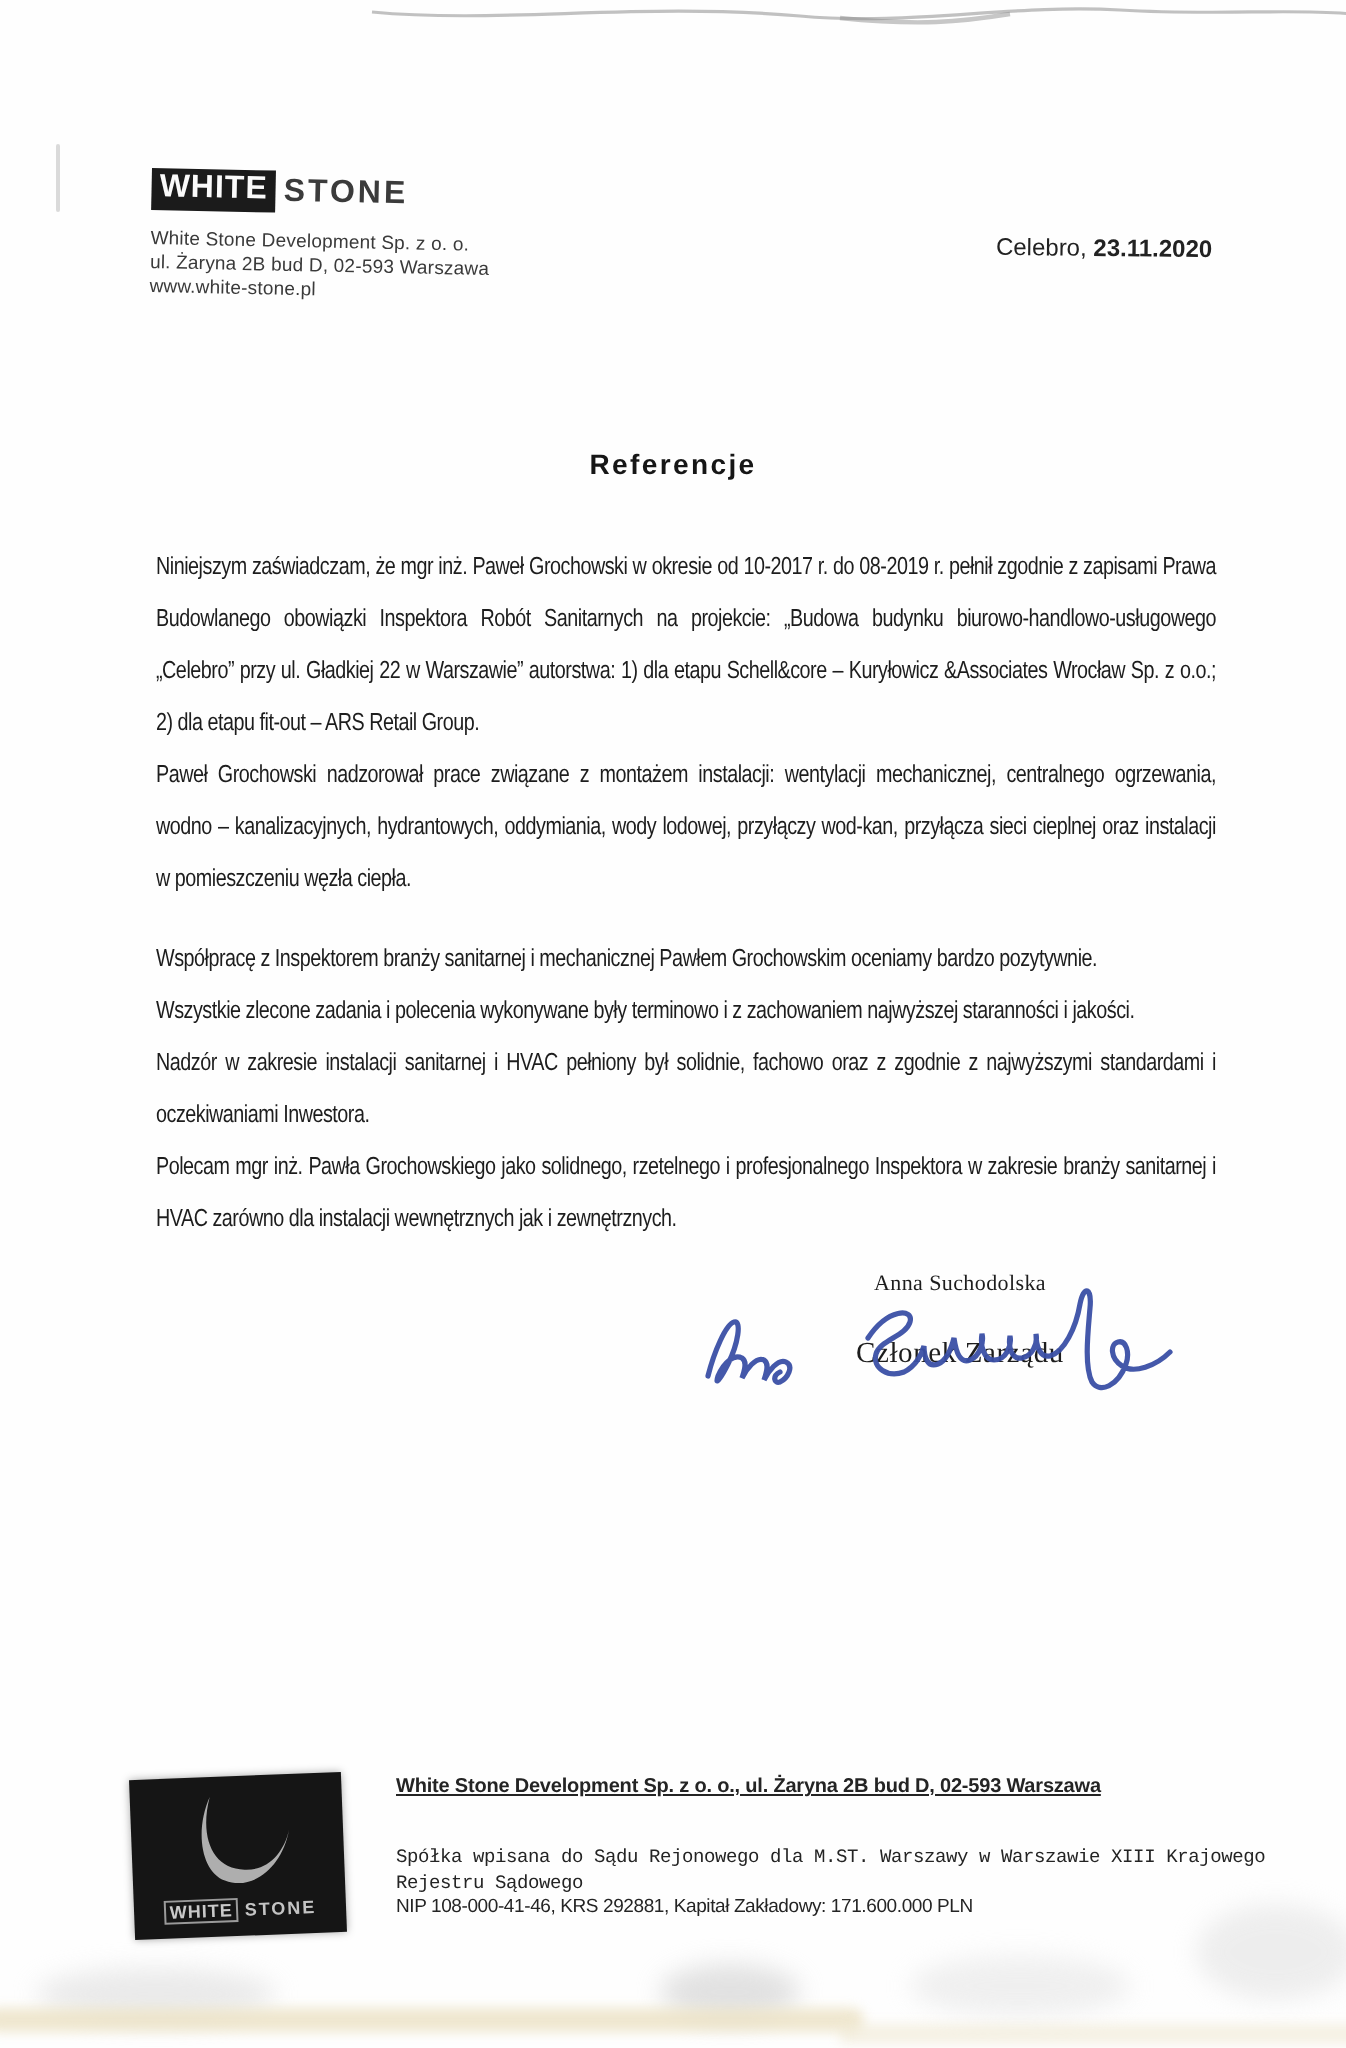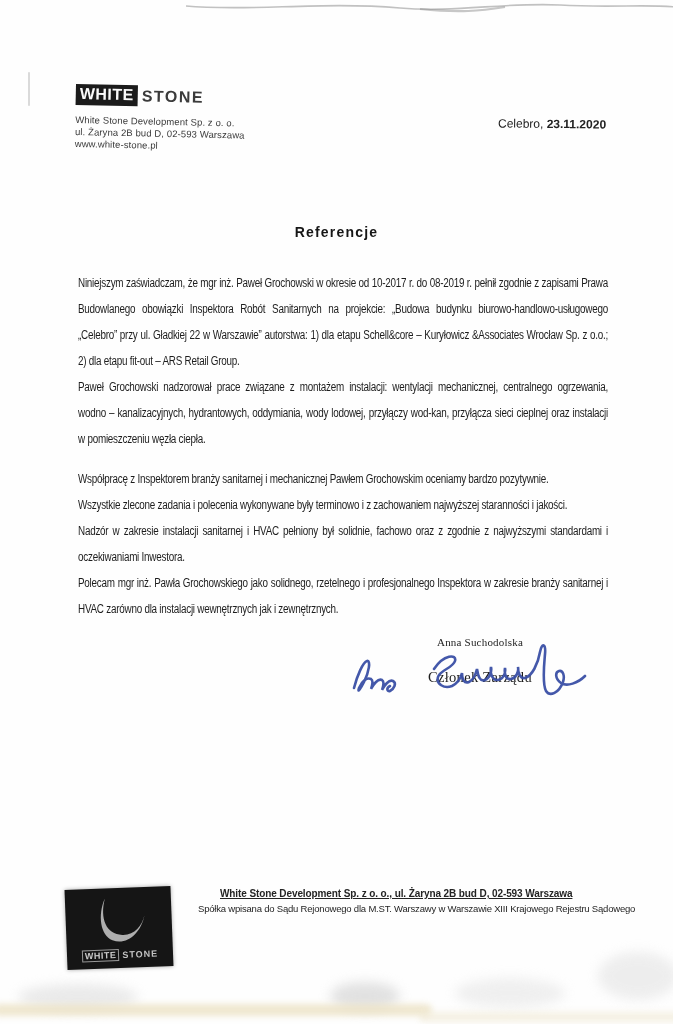--- a/index.html
+++ b/index.html
@@ -55,22 +55,22 @@
   .footer-logo{
     position:absolute;left:66px;top:888px;width:106px;height:80px;background:#151515;
     transform:rotate(-2.2deg);box-shadow:0 0 4px rgba(0,0,0,.35);
     display:flex;flex-direction:column;align-items:center;justify-content:flex-end;padding-bottom:7px;box-sizing:border-box;
   }
   .footer-logo .swoosh{position:absolute;left:24px;top:6px;}
   .flogo-line{display:flex;align-items:center;gap:3px;}
   .flogo-word1{border:1px solid #9a9a9a;color:#c9c9c9;font-size:9px;font-weight:bold;padding:0 2px;letter-spacing:.5px;}
   .flogo-word2{color:#c3c3c3;font-size:9px;font-weight:bold;letter-spacing:1px;}
   .footer-text{position:absolute;left:198px;top:888px;width:440px;color:#242424;}
-  .f-line1{font-size:10px;font-weight:bold;text-decoration:underline;letter-spacing:-.1px;margin-left:22px;}
-  .f-line2{margin-top:4px;font-size:9.5px;line-height:12.5px;letter-spacing:-.2px;}
+  .f-line1{font-size:10px;font-weight:bold;text-decoration:underline;letter-spacing:-.1px;}
+  .f-line2{margin-top:24px;font-size:9.5px;line-height:12.5px;letter-spacing:-.2px;font-family:Liberation Mono, monospace;}
   .f-line3{font-size:9.5px;line-height:12.5px;letter-spacing:-.2px;}
 </style>
 </head>
 <body>
 
 <div class="page">
 
   <svg class="artifact top-edge-svg" width="673" height="16" viewBox="0 0 673 16">
     <path d="M186,6 C250,12 320,1 400,8 C455,13 505,2 560,5 C610,8 645,4 676,7" fill="none" stroke="#a6a6a6" stroke-width="1.6" opacity="0.7"></path>
     <path d="M420,9 C460,13 480,11 505,7" fill="none" stroke="#8f8f8f" stroke-width="2.2" opacity="0.5"></path>
@@ -126,15 +126,16 @@
     </svg>
     <div class="flogo-line">
       <span class="flogo-word1">WHITE</span>
       <span class="flogo-word2">STONE</span>
     </div>
   </div>
 
   <div class="footer-text">
     <div class="f-line1">White Stone Development Sp. z o. o., ul. Żaryna 2B bud D, 02-593 Warszawa</div>
     <div class="f-line2">Spółka wpisana do Sądu Rejonowego dla M.ST. Warszawy w Warszawie XIII Krajowego Rejestru Sądowego</div>
+    <div class="f-line3">NIP 108-000-41-46, KRS 292881, Kapitał Zakładowy: 171.600.000 PLN</div>
   </div>
 
 </div>
 
 </body></html>

